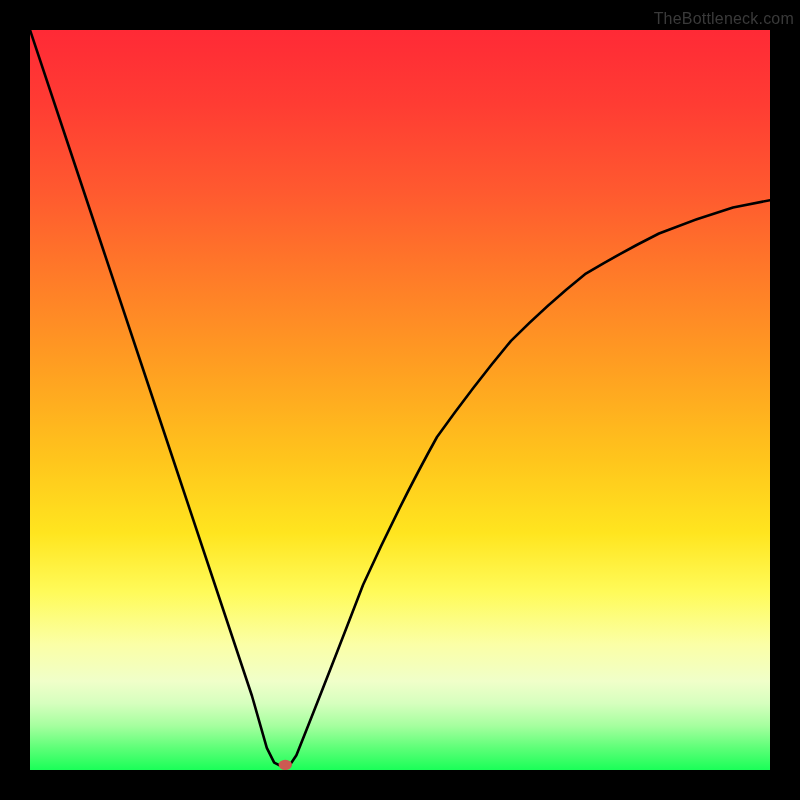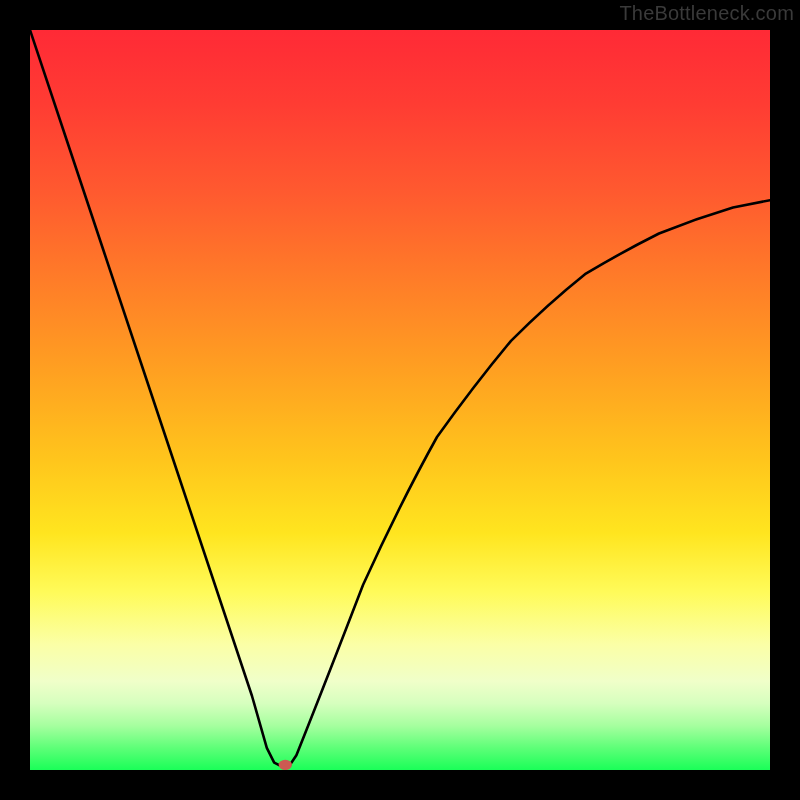--- a/index.html
+++ b/index.html
@@ -12,24 +12,24 @@
     font-family: Arial, Helvetica, sans-serif;
   }
   .frame {
     position: relative;
     width: 800px;
     height: 800px;
     background: #000;
   }
   .watermark {
     position: absolute;
-    top: 2px;
+    top: 10px;
     right: 6px;
     color: #3a3a3a;
-    font-size: 20px;
+    font-size: 16px;
     font-weight: 500;
     letter-spacing: 0.2px;
     z-index: 5;
   }
   .plot-wrap {
     position: absolute;
     left: 30px;
     top: 30px;
     width: 740px;
     height: 740px;

